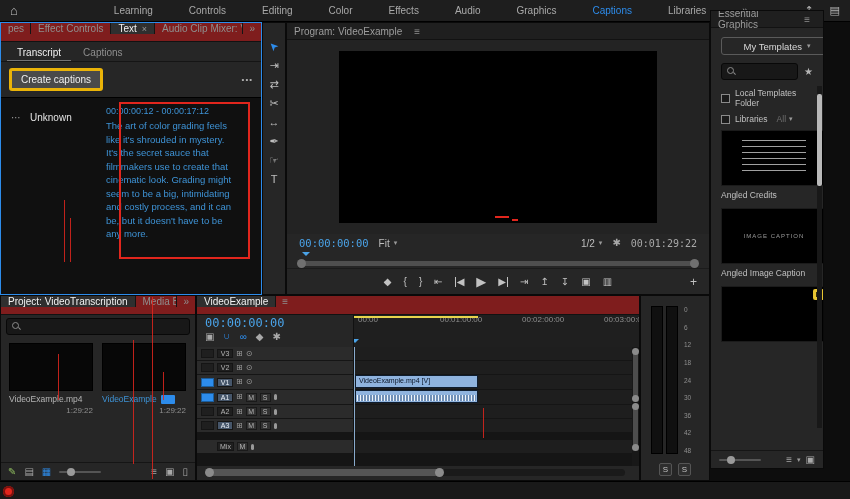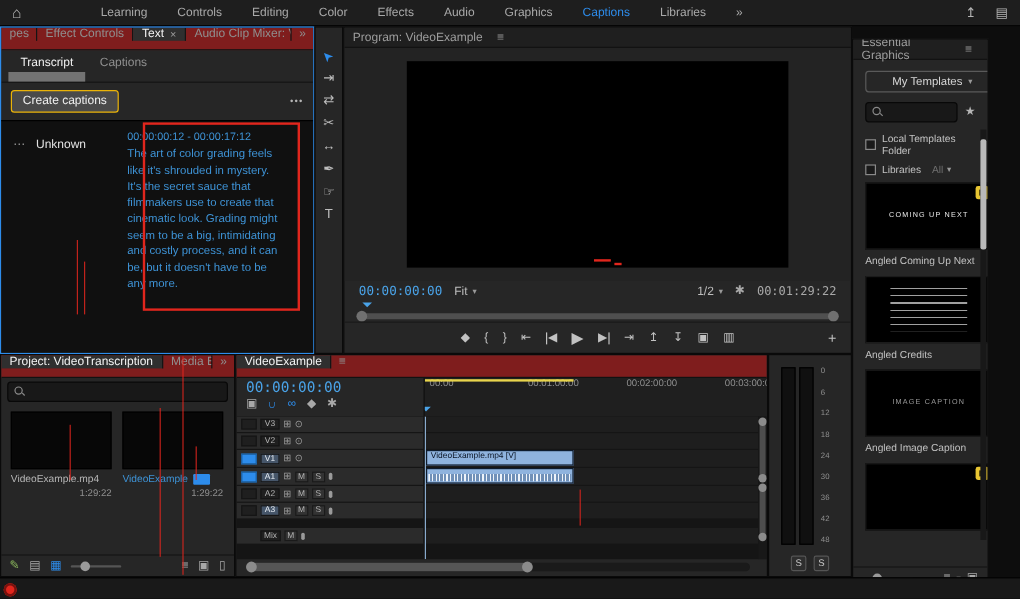--- a/index.html
+++ b/index.html
@@ -4,52 +4,52 @@
 <style>
 *{margin:0;padding:0;box-sizing:border-box}
 html,body{width:850px;height:499px;overflow:hidden}
 body{position:relative;background:#0d0d0d;font-family:"Liberation Sans","DejaVu Sans",sans-serif;font-size:10px;color:#c9c9c9}
 .flex1{flex:1}
 .trunc{white-space:nowrap;overflow:hidden;text-overflow:ellipsis}
 
 
 .topbar{position:absolute;left:0;top:0;width:850px;height:22px;background:#1e1e1e;border-bottom:1px solid #000;display:flex;align-items:center;padding:0 10px}
 .home{color:#bdbdbd;font-size:13px;line-height:1}
-.ws{display:flex;gap:25px;margin-left:66px;align-items:center}
+.ws{display:flex;gap:36px;margin-left:96px;align-items:center}
 .ws-item{color:#a9a9a9;font-size:10px;cursor:default;white-space:nowrap}
 .ws-item.active{color:#2d8ceb}
 .tb-right{margin-left:auto;display:flex;gap:16px;color:#b5b5b5;font-size:11px}
 
 
 .panel{position:absolute;background:#262626;border:1px solid #0a0a0a;display:flex;flex-direction:column;overflow:hidden}
 .tabbar{display:flex;align-items:flex-start;background:#7f1d1d;height:19px;flex:none;border-bottom:1px solid #121212}
 .ptab{display:flex;align-items:center;gap:5px;padding:0 7px;color:#8f8f8f;border-right:1px solid #141414;white-space:nowrap;overflow:hidden;font-size:10px}
 .ptab.active{background:#2f2f2f;color:#f2f2f2}
 .close{color:#9a9a9a;font-size:9px}
 .menu-ic{color:#8f8f8f;padding:0 6px;display:flex;align-items:center;font-size:10px}
 .phead{height:17px;flex:none;background:#1f1f1f;border-bottom:1px solid #121212;display:flex;align-items:center;padding:0 7px;color:#9d9d9d;gap:6px}
 .subtab{padding:3px 10px 2px;color:#8f8f8f;font-size:10px}
-.subtab.active{color:#f0f0f0;border-bottom:8px solid #737373}
+.subtab.active{color:#f0f0f0;border-bottom:1px solid #737373}
 .search{display:flex;align-items:center;gap:4px;background:#181818;border:1px solid #080808;border-radius:3px;padding:0 5px;height:17px}
 .search input{background:transparent;border:none;outline:none;color:#cfcfcf;font-size:9px;width:100%;font-family:inherit}
 .search input::placeholder{color:#6f6f6f}
 .mag{width:9px;height:9px;position:relative;flex:none}
 .mag::before{content:"";position:absolute;left:0;top:0;width:5px;height:5px;border:1px solid #8a8a8a;border-radius:50%}
 .mag::after{content:"";position:absolute;left:6px;top:6px;width:3px;height:1px;background:#8a8a8a;transform:rotate(45deg)}
 .ic{color:#a8a8a8;font-size:10px;line-height:1}
 .ic.blue{color:#2d8ceb}
 .ic.green{color:#8dba5e}
 .caret{font-size:7px;color:#9a9a9a}
 
 
 .text-panel{left:0;top:22px;width:262px;height:273px;outline:1px solid #2d8ceb;outline-offset:-1px}
 .subtabs{display:flex;gap:2px;padding:2px 6px 0;border-bottom:1px solid #151515;background:#262626;flex:none}
 .text-toolbar{display:flex;align-items:center;gap:7px;padding:6px 8px;flex:none}
 .text-toolbar .search{width:112px}
-.btn{background:#4a4a4a;border:1px solid #eab308;border-radius:3px;color:#efefef;font-size:10px;padding:3px 9px;font-family:inherit;white-space:nowrap}
+.btn{background:#4a4a4a;border:3px solid #eab308;border-radius:3px;color:#efefef;font-size:10px;padding:3px 9px;font-family:inherit;white-space:nowrap}
 .more-btn{color:#b5b5b5;font-size:8px;letter-spacing:1px;margin-left:auto}
 .transcript{flex:1;background:#101010;border-top:1px solid #000;position:relative}
 .speaker-row{position:absolute;left:10px;top:14px;display:flex;align-items:center;gap:9px}
 .dots{color:#9a9a9a;font-size:10px}
 .speaker{color:#e2e2e2;font-size:10px}
 .caption-block{position:absolute;left:105px;top:8px;width:126px}
 .cap-time{color:#3e93d6;font-size:9px;margin-bottom:3px}
 .cap-text{color:#3e93d6;font-size:9.5px;line-height:13.5px}
 
 
@@ -138,21 +138,21 @@
 
 
 .meters{left:640px;top:295px;width:70px;height:186px}
 .meter-area{flex:1;display:flex;gap:3px;padding:10px 6px 4px 10px}
 .mbar{width:12px;background:#101010;border:1px solid #000}
 .mscale{display:flex;flex-direction:column;justify-content:space-between;font-size:6.5px;color:#8f8f8f;padding:0 0 0 3px}
 .solo-row{height:22px;flex:none;display:flex;align-items:center;justify-content:center;gap:6px}
 .sbtn{width:13px;height:13px;border:1px solid #555;background:#2e2e2e;border-radius:2px;color:#c5c5c5;font-size:8px;display:flex;align-items:center;justify-content:center}
 
 
-.eg{left:710px;top:32px;width:114px;height:459px}
+.eg{left:710px;top:10px;width:114px;height:459px}
 .eg-tabs{display:flex;gap:2px;padding:2px 8px 0;border-bottom:1px solid #151515;flex:none}
 .eg-body{flex:1;padding:7px 10px 0;overflow:hidden;position:relative}
 .mytpl{margin:2px auto 8px;width:112px;height:18px;border:1px solid #5a5a5a;border-radius:3px;display:flex;align-items:center;justify-content:center;gap:5px;color:#d8d8d8;font-size:9.5px}
 .eg-search-row{display:flex;align-items:center;gap:6px;margin-bottom:8px}
 .star{color:#b5b5b5;font-size:10px}
 .chk{display:flex;align-items:center;gap:5px;color:#c2c2c2;font-size:8.5px;margin-bottom:6px}
 .chk .box{width:9px;height:9px;border:1px solid #8a8a8a;background:#1a1a1a;flex:none}
 .mini-sel{display:flex;align-items:center;gap:3px;color:#6f6f6f;font-size:8.5px;margin-left:4px}
 .tpl-list{margin-top:4px}
 .tpl-thumb{width:106px;height:56px;background:#000;border:1px solid #1b1b1b;position:relative;display:flex;align-items:center;justify-content:center}
@@ -488,27 +488,20 @@
       <span class="box"></span>
       <span>Libraries</span>
       <span class="mini-sel">
         <span>All</span>
         <span class="caret">▾</span>
       </span>
     </label>
     <div class="tpl-list">
       <div class="tpl">
         <div class="tpl-thumb">
-          <span class="tpl-prev">COMING UP NEXT</span>
-          <span class="stock-badge"></span>
-        </div>
-        <div class="tpl-label">Angled Coming Up Next</div>
-      </div>
-      <div class="tpl">
-        <div class="tpl-thumb">
           <span class="credit-lines"></span>
         </div>
         <div class="tpl-label">Angled Credits</div>
       </div>
       <div class="tpl">
         <div class="tpl-thumb">
           <span class="tpl-prev dim">IMAGE CAPTION</span>
         </div>
         <div class="tpl-label">Angled Image Caption</div>
       </div>

